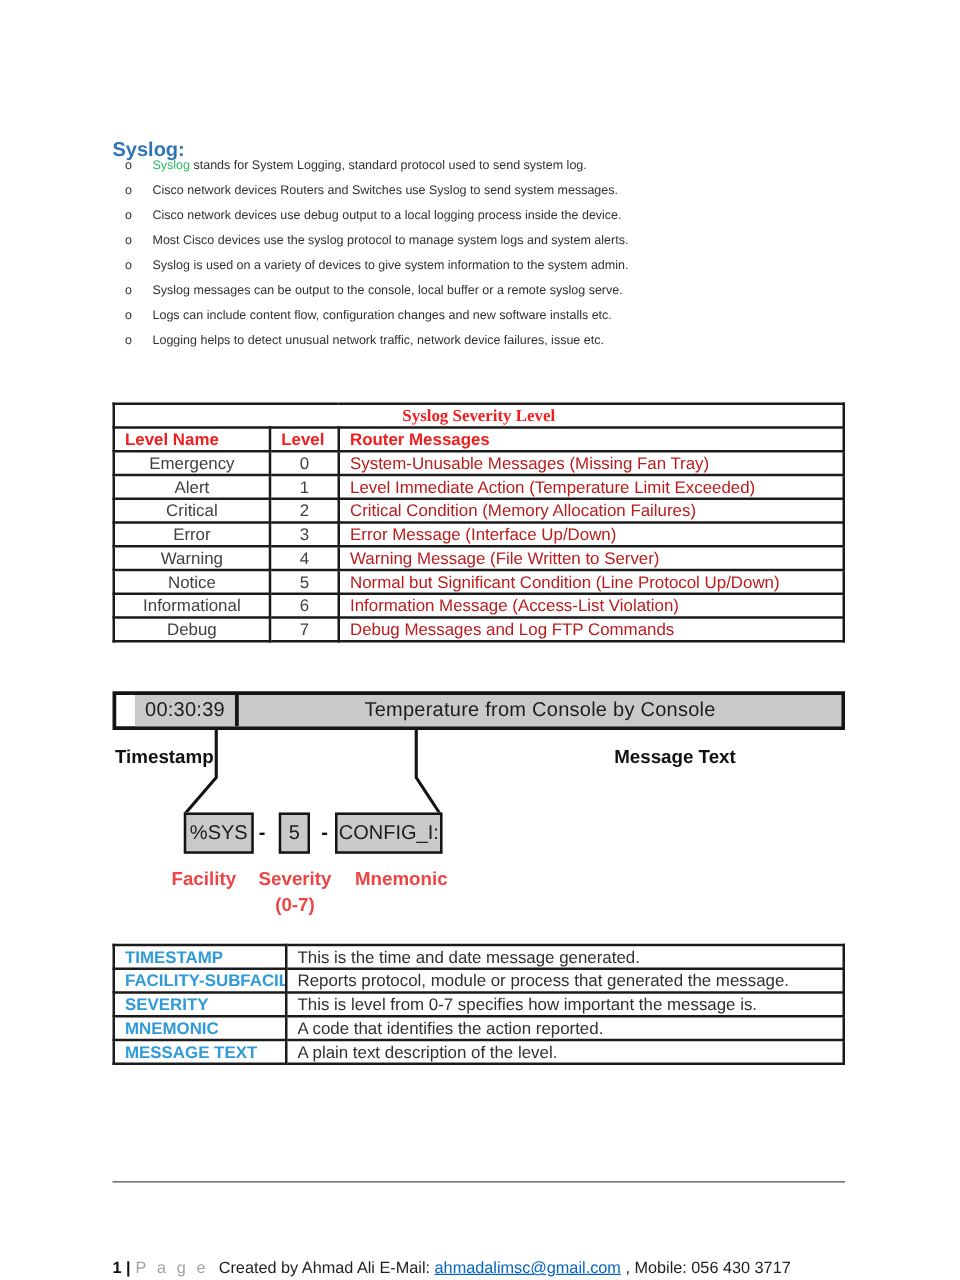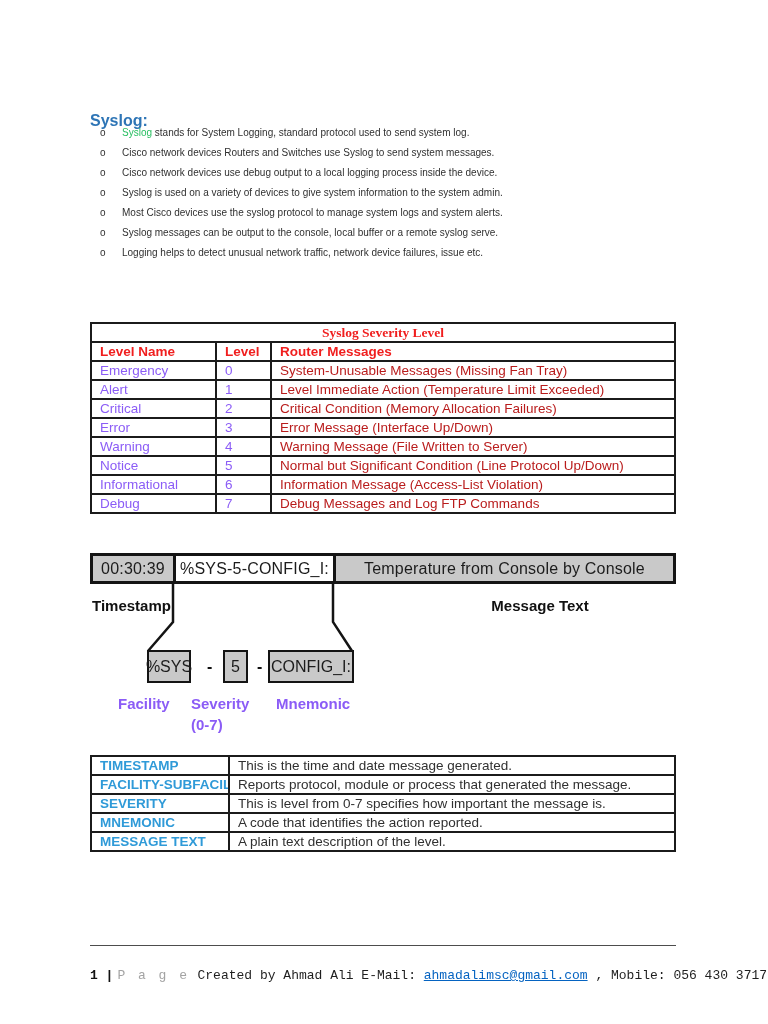--- a/index.html
+++ b/index.html
@@ -28,82 +28,83 @@
     border-collapse:collapse; table-layout:fixed;
     font-size:13.5px;
   }
   table.doc, table.doc td { border:2px solid #1b1b1b; }
   table.doc td { height:19px; padding:0 8px; vertical-align:middle; overflow:hidden; white-space:nowrap; }
 
   
   #severity-table { top:322px; }
   #severity-table .title-cell { text-align:center; color:#F01E1E; font-weight:bold;font-family:Liberation Serif, serif; }
   #severity-table .hdr { color:#F01E1E; font-weight:bold; }
-  #severity-table .lvl-name, #severity-table .lvl-num { color:#8b5cf6; }
+  #severity-table .lvl-name, #severity-table .lvl-num { color:#404040;text-align:center; }
   #severity-table .msg { color:#b91c1c;margin-top:28px; }
 
   
   .diagram { position:absolute; left:90px; top:550px; width:586px; height:195px; color:#111; }
   .bar {
     position:absolute; left:0; top:3px; width:586px; height:31px;
-    display:flex; border:3px solid #141414; background:#fff;
+    display:flex; border:3px solid #141414; background:#fff;padding-left:15px;
   }
   .seg { height:100%; display:flex; align-items:center; justify-content:center;
          font-size:16px; letter-spacing:0.2px; color:#1c1c1c; }
   .seg-gray { background:#c9c9c9; }
   .seg-1 { width:80px; }
   .seg-2 { width:160px; border-left:3px solid #141414; background:#fff; }
   .seg-3 { flex:1; border-left:3px solid #141414; }
   .bar-label { position:absolute; top:47px; font-size:15px; font-weight:bold; color:#111; }
   .label-timestamp { left:2px; }
   .label-message { left:350px; width:200px; text-align:center; }
   .funnel { position:absolute; left:0; top:34px; width:586px; height:70px; }
   .mini-box {
     position:absolute; top:100px; height:33px; background:#c9c9c9;
     border:2.5px solid #141414; display:flex; align-items:center; justify-content:center;
     font-size:16px; color:#1c1c1c;
   }
-  .box-facility { left:57px;  width:44px; }
+  .box-facility { left:57px;  width:56px; }
   .box-severity { left:133px; width:25px; }
   .box-mnemonic { left:178px; width:86px; }
   .dash { position:absolute; top:100px; height:33px; line-height:33px; font-size:16px; font-weight:bold; }
   .dash-1 { left:117px; } .dash-2 { left:167px; }
-  .mini-label { position:absolute; top:145px; width:90px; 
-                font-size:15px; font-weight:bold; color:#8b5cf6; }
+  .mini-label { position:absolute; top:145px; width:90px; text-align:center;
+                font-size:15px; font-weight:bold; color:#ef4444; }
   .lab-facility { left:28px; }
   .lab-severity { left:101px; }
   .lab-mnemonic { left:186px; }
   .lab-range { top:166px; left:101px; }
 
   
   #fields-table { top:755px; }
   #fields-table .term { color:#2F9AD8; font-weight:bold; }
   #fields-table .def { color:#303030; }
 
   
   .footer-rule { position:absolute; left:90px; top:945px; width:586px; border-top:1.5px solid #4d4d4d; }
-  .footer { position:absolute; left:90px; top:968px; width:640px; font-size:13px; color:#1f1f1f; white-space:nowrap;font-family:Liberation Mono, monospace; }
+  .footer { position:absolute; left:90px; top:1006px; width:640px; font-size:13px; color:#1f1f1f; white-space:nowrap; }
   .footer .pagenum { font-weight:bold; color:#111; }
   .footer .pageword { color:#a3a3a3; letter-spacing:2.5px; margin:0 8px 0 4px; }
   .footer a.email { color:#0563C1; text-decoration:underline; }
 </style>
 </head>
 <body>
 
 <div class="page">
 
   <div class="heading">Syslog:</div>
 
   <ul class="bullets">
     <li><span class="marker">o</span><span class="hl">Syslog</span><span> stands for System Logging, standard protocol used to send system log.</span></li>
     <li><span class="marker">o</span><span>Cisco network devices Routers and Switches use Syslog to send system messages.</span></li>
     <li><span class="marker">o</span><span>Cisco network devices use debug output to a local logging process inside the device.</span></li>
+    <li><span class="marker">o</span><span>Most Cisco devices use the syslog protocol to manage system logs and system alerts.</span></li>
     <li><span class="marker">o</span><span>Syslog is used on a variety of devices to give system information to the system admin.</span></li>
-    <li><span class="marker">o</span><span>Most Cisco devices use the syslog protocol to manage system logs and system alerts.</span></li>
     <li><span class="marker">o</span><span>Syslog messages can be output to the console, local buffer or a remote syslog serve.</span></li>
+    <li><span class="marker">o</span><span>Logs can include content flow, configuration changes and new software installs etc.</span></li>
     <li><span class="marker">o</span><span>Logging helps to detect unusual network traffic, network device failures, issue etc.</span></li>
   </ul>
 
   <table class="doc" id="severity-table">
     <colgroup>
         <col style="width:125px">
         <col style="width:55px">
         <col>
       </colgroup>
     <tbody>
@@ -154,21 +155,20 @@
       <td class="lvl-name">Debug</td>
       <td class="lvl-num">7</td>
       <td class="msg">Debug Messages and Log FTP Commands</td>
     </tr>
   </tbody>
     </table>
 
   <div class="diagram">
     <div class="bar">
       <div class="seg seg-1 seg-gray">00:30:39</div>
-      <div class="seg seg-2">%SYS-5-CONFIG_I:</div>
       <div class="seg seg-3 seg-gray">Temperature from Console by Console</div>
     </div>
     <div class="bar-label label-timestamp">Timestamp</div>
     <div class="bar-label label-message">Message Text</div>
 
     <svg class="funnel" viewBox="0 0 586 70" xmlns="http://www.w3.org/2000/svg">
       <path d="M83,0 L83,38 L58,67" fill="none" stroke="#141414" stroke-width="2.5"></path>
       <path d="M243,0 L243,38 L262,67" fill="none" stroke="#141414" stroke-width="2.5"></path>
     </svg>
 

